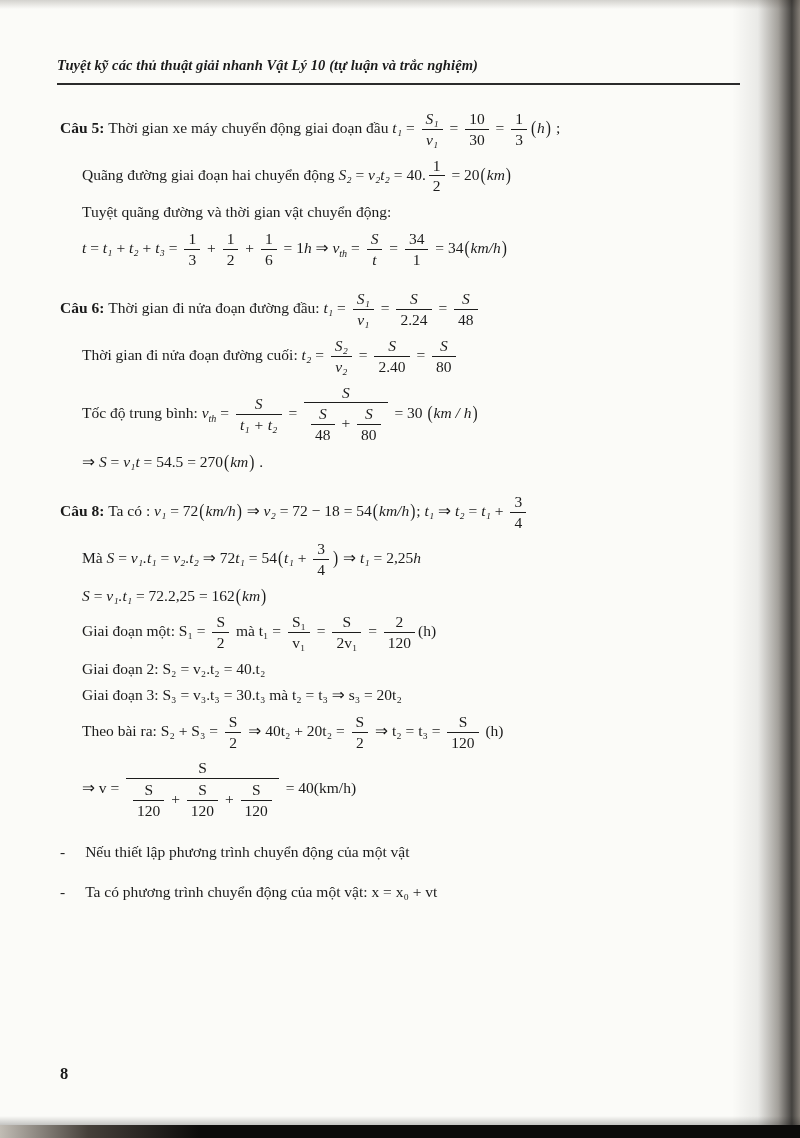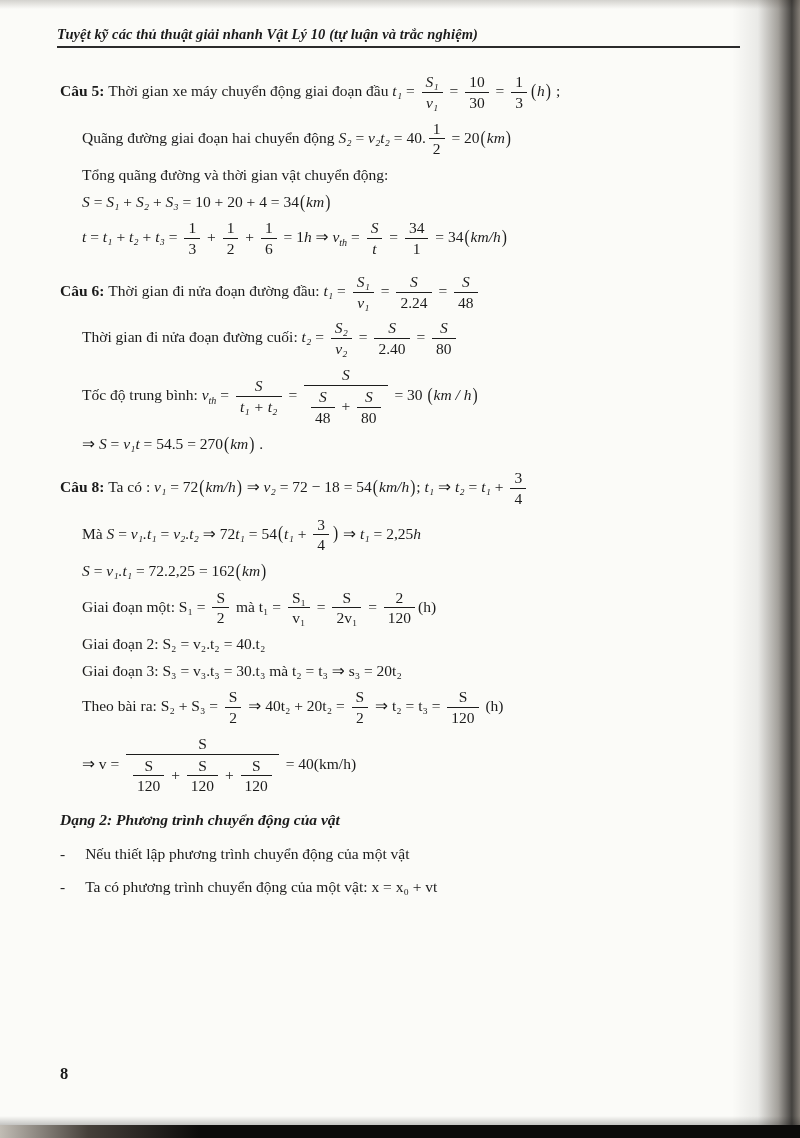--- a/index.html
+++ b/index.html
@@ -6,36 +6,36 @@
   .page {
     position: relative;
     width: 800px;
     height: 1138px;
     background: #fbfbf8;
     overflow: hidden;
     font-family: "Liberation Serif", serif;
     color: #1b1b1b;
   }
   .header {
-    margin: 26px 60px 4px 57px;
-    padding-bottom: 3px;
+    margin: 57px 60px 4px 57px;
+    padding-bottom: 9px;
     border-bottom: 2px solid #2b2b2b;
     font-weight: bold;
     font-style: italic;
     font-size: 14.5px;
     letter-spacing: 0.1px;
   }
   .content {
     padding: 0 44px 0 60px;
     font-size: 15.5px;
     line-height: 1.32;
   }
   .content .line { margin: 6px 0; }
   .content .line:first-child { margin-top: 24px; }
-  .content .ind0 { margin-top: 13px; }
+  .content .ind0 { margin-top: 20px; }
   .content .ind1 { padding-left: 22px; }
   .it { font-style: italic; }
   .bd { font-weight: bold; }
   .bi { font-weight: bold; font-style: italic; }
   .bp { display: inline-block; transform: scaleY(1.25); padding: 0 1px; }
   sub { font-size: 0.65em; line-height: 0; vertical-align: -0.35em; text-align: right; }
   .frac {
     display: inline-block;
     vertical-align: middle;
     text-align: center;
@@ -93,36 +93,34 @@
 <body>
 
 <div class="page">
   <div class="edge-top"></div>
 
   <div class="header">Tuyệt kỹ các thủ thuật giải nhanh Vật Lý 10 (tự luận và trắc nghiệm)</div>
 
   <div class="content">
       <div class="line ind0"><span class="bd">Câu 5: </span>Thời gian xe máy chuyển động giai đoạn đầu <span class="it">t₁</span> = <span class="frac"><span class="num"><span class="it">S₁</span></span><span class="den"><span class="it">v₁</span></span></span> = <span class="frac"><span class="num">10</span><span class="den">30</span></span> = <span class="frac"><span class="num">1</span><span class="den">3</span></span><span class="bp">(</span><span class="it">h</span><span class="bp">)</span> ;</div>
       <div class="line ind1">Quãng đường giai đoạn hai chuyển động <span class="it">S₂</span> = <span class="it">v₂t₂</span> = 40.<span class="frac"><span class="num">1</span><span class="den">2</span></span> = 20<span class="bp">(</span><span class="it">km</span><span class="bp">)</span></div>
-      <div class="line ind1">Tổng quãng đường và thời gian vật chuyển động:</div>
-      <div class="line ind1"><span class="it">S</span> = <span class="it">S₁</span> + <span class="it">S₂</span> + <span class="it">S₃</span> = 10 + 20 + 4 = 34<span class="bp">(</span><span class="it">km</span><span class="bp">)</span></div>
+      <div class="line ind1">Tuyệt quãng đường và thời gian vật chuyển động:</div>
       <div class="line ind1"><span class="it">t</span> = <span class="it">t₁</span> + <span class="it">t₂</span> + <span class="it">t₃</span> = <span class="frac"><span class="num">1</span><span class="den">3</span></span> + <span class="frac"><span class="num">1</span><span class="den">2</span></span> + <span class="frac"><span class="num">1</span><span class="den">6</span></span> = 1<span class="it">h</span>  ⇒ <span class="it">v<sub>th</sub></span> = <span class="frac"><span class="num"><span class="it">S</span></span><span class="den"><span class="it">t</span></span></span> = <span class="frac"><span class="num">34</span><span class="den">1</span></span> = 34<span class="bp">(</span><span class="it">km/h</span><span class="bp">)</span></div>
       <div class="line ind0"><span class="bd">Câu 6: </span>Thời gian đi nửa đoạn đường đầu: <span class="it">t₁</span> = <span class="frac"><span class="num"><span class="it">S₁</span></span><span class="den"><span class="it">v₁</span></span></span> = <span class="frac"><span class="num"><span class="it">S</span></span><span class="den">2.24</span></span> = <span class="frac"><span class="num"><span class="it">S</span></span><span class="den">48</span></span></div>
       <div class="line ind1">Thời gian đi nửa đoạn đường cuối: <span class="it">t₂</span> = <span class="frac"><span class="num"><span class="it">S₂</span></span><span class="den"><span class="it">v₂</span></span></span> = <span class="frac"><span class="num"><span class="it">S</span></span><span class="den">2.40</span></span> = <span class="frac"><span class="num"><span class="it">S</span></span><span class="den">80</span></span></div>
       <div class="line ind1">Tốc độ trung bình: <span class="it">v<sub>th</sub></span>  = <span class="frac"><span class="num"><span class="it">S</span></span><span class="den"><span class="it">t₁ + t₂</span></span></span> = <span class="frac"><span class="num"><span class="it">S</span></span><span class="den"><span class="frac"><span class="num"><span class="it">S</span></span><span class="den">48</span></span> + <span class="frac"><span class="num"><span class="it">S</span></span><span class="den">80</span></span></span></span> = 30 <span class="bp">(</span><span class="it">km / h</span><span class="bp">)</span></div>
       <div class="line ind1">⇒ <span class="it">S</span> = <span class="it">v₁t</span> = 54.5 = 270<span class="bp">(</span><span class="it">km</span><span class="bp">)</span> .</div>
       <div class="line ind0"><span class="bd">Câu 8: </span>Ta có : <span class="it">v₁</span> = 72<span class="bp">(</span><span class="it">km/h</span><span class="bp">)</span> ⇒ <span class="it">v₂</span> = 72 − 18 = 54<span class="bp">(</span><span class="it">km/h</span><span class="bp">)</span>; <span class="it">t₁</span> ⇒ <span class="it">t₂</span> = <span class="it">t₁</span> + <span class="frac"><span class="num">3</span><span class="den">4</span></span></div>
       <div class="line ind1">Mà <span class="it">S</span> = <span class="it">v₁.t₁</span> = <span class="it">v₂.t₂</span> ⇒ 72<span class="it">t₁</span> = 54<span class="bp">(</span><span class="it">t₁</span> + <span class="frac"><span class="num">3</span><span class="den">4</span></span><span class="bp">)</span> ⇒ <span class="it">t₁</span> = 2,25<span class="it">h</span></div>
       <div class="line ind1"><span class="it">S</span> = <span class="it">v₁.t₁</span> = 72.2,25 = 162<span class="bp">(</span><span class="it">km</span><span class="bp">)</span></div>
       <div class="line ind1">Giai đoạn một: S₁ = <span class="frac"><span class="num">S</span><span class="den">2</span></span> mà t₁ = <span class="frac"><span class="num">S₁</span><span class="den">v₁</span></span> = <span class="frac"><span class="num">S</span><span class="den">2v₁</span></span> = <span class="frac"><span class="num">2</span><span class="den">120</span></span>(h)</div>
       <div class="line ind1">Giai đoạn 2: S₂ = v₂.t₂ = 40.t₂</div>
       <div class="line ind1">Giai đoạn 3: S₃ = v₃.t₃ = 30.t₃ mà t₂ = t₃ ⇒ s₃ = 20t₂</div>
       <div class="line ind1">Theo bài ra: S₂ + S₃ = <span class="frac"><span class="num">S</span><span class="den">2</span></span> ⇒ 40t₂ + 20t₂ = <span class="frac"><span class="num">S</span><span class="den">2</span></span> ⇒ t₂ = t₃ = <span class="frac"><span class="num">S</span><span class="den">120</span></span> (h)</div>
       <div class="line ind1">⇒ v = <span class="frac"><span class="num">S</span><span class="den"><span class="frac"><span class="num">S</span><span class="den">120</span></span> + <span class="frac"><span class="num">S</span><span class="den">120</span></span> + <span class="frac"><span class="num">S</span><span class="den">120</span></span></span></span> = 40(km/h)</div>
-      <div class="line ind0"><span class="bi">Dạng 2: Phương trình chuyển động của vật</span></div>
       <div class="line ind0">-<span style="display: inline-block; width: 20px;"></span>Nếu thiết lập phương trình chuyển động của một vật</div>
       <div class="line ind0">-<span style="display: inline-block; width: 20px;"></span>Ta có phương trình chuyển động của một vật: x = x₀ + vt</div>
     </div>
 
   <div class="pagenum">8</div>
 
   <div class="edge-right"></div>
   <div class="edge-bottom"></div>
 </div>
 

